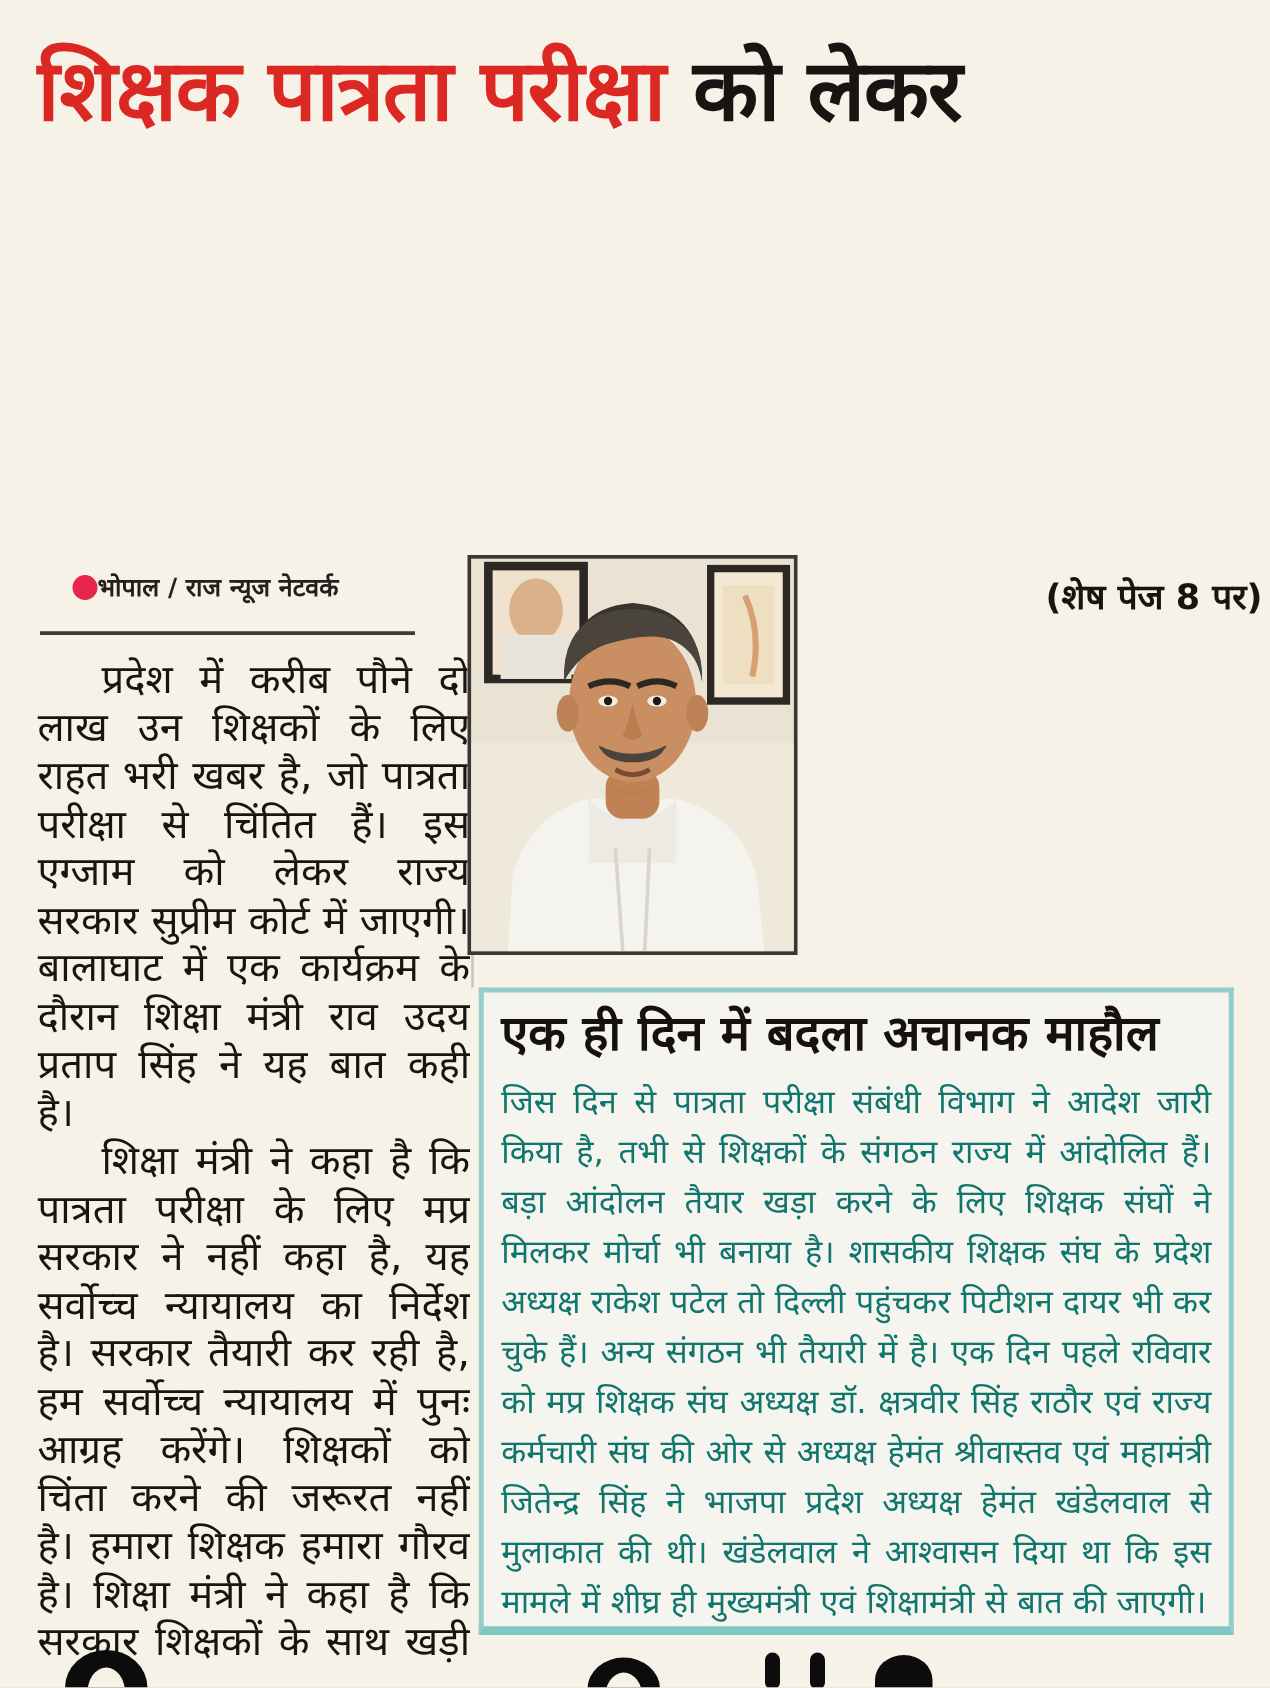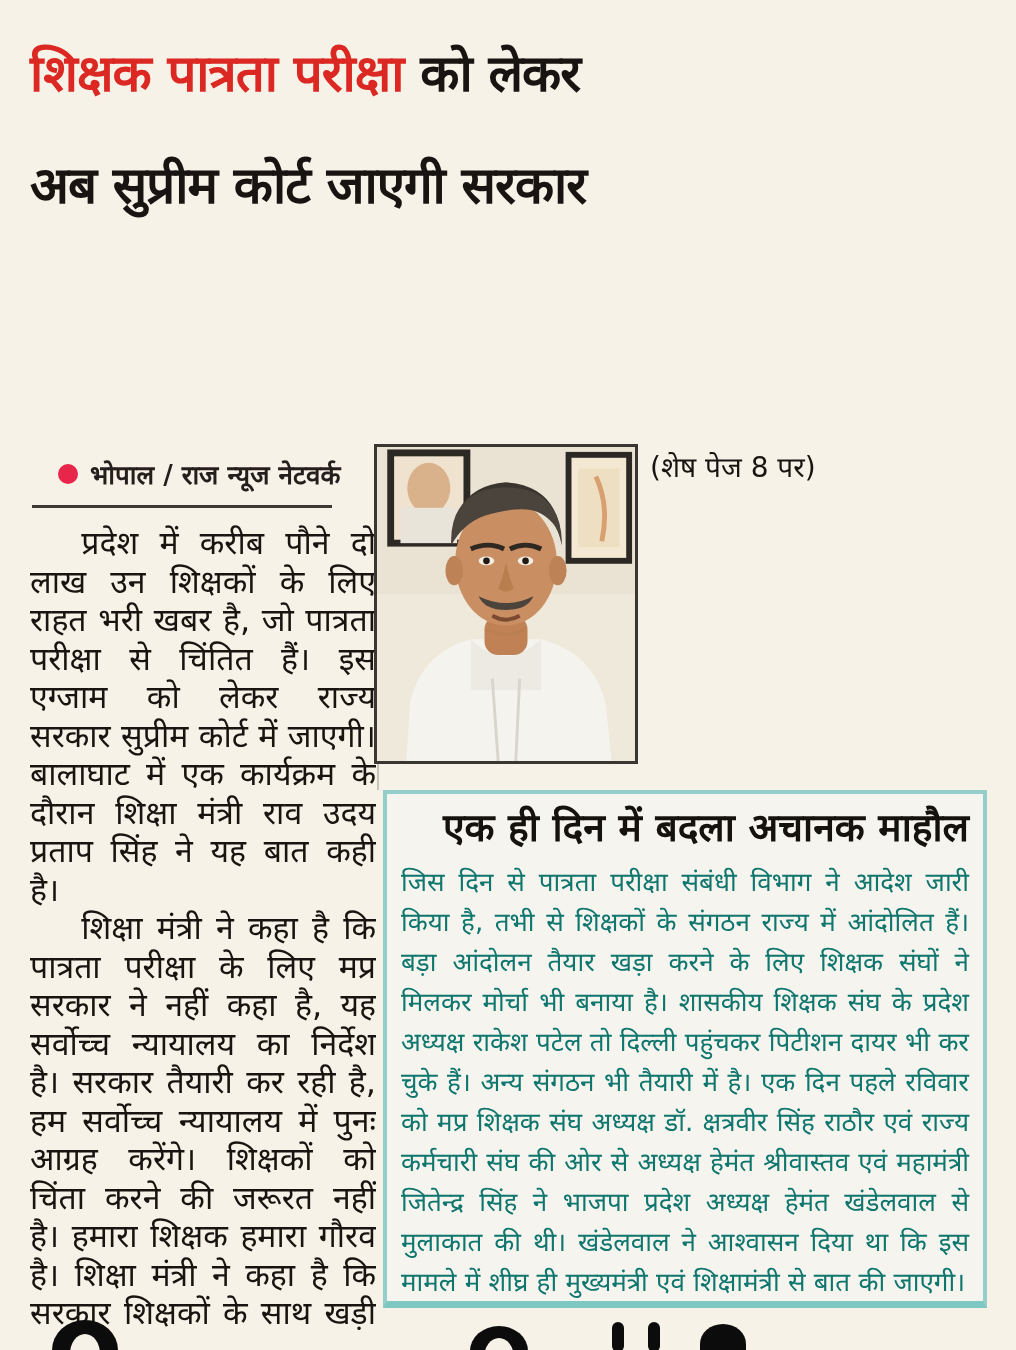--- a/index.html
+++ b/index.html
@@ -12,38 +12,38 @@
     width:1016px;height:1350px;
     margin:0 auto;
     background:#f7f2e8;
     overflow:hidden;
     color:#161413;
   }
   
   .headline{
     position:absolute;left:30px;top:18px;width:960px;
     font-weight:bold;
-    font-size:51px;line-height:112px;
+    font-size:68px;line-height:112px;
     letter-spacing:-1px;
     white-space:nowrap;
   }
   .headline .red{color:#dc2823;}
   .headline .black{color:#171411;}
   
   .subheadline{
     position:absolute;left:36px;top:282px;width:950px;
     font-weight:bold;color:#1b1815;
     font-size:45px;line-height:64px;
     white-space:nowrap;
   }
   
   .byline{
     position:absolute;left:58px;top:456px;width:300px;
-    font-weight:bold;font-size:26px;color:#241f1c;
-    display:flex;align-items:center;gap:12px;
+    font-weight:bold;font-size:20px;color:#241f1c;
+    display:flex;align-items:center;
   }
   .byline .dot{
     width:20px;height:20px;border-radius:50%;
     background:#e8254b;flex:0 0 auto;
   }
   .byline-rule{
     position:absolute;left:32px;top:505px;width:300px;height:3px;
     background:#3d3a36;
   }
   
@@ -57,42 +57,42 @@
   .col-sep{
     position:absolute;left:377px;top:705px;width:2px;height:85px;
     background:#c9c4ba;
   }
   .right-col{
     position:absolute;left:650px;top:446px;width:360px;height:330px;
     font-size:28px;line-height:39px;
     text-align:justify;color:#18140f;
   }
   .continuation{
-    margin-top:2px;text-align:left;font-weight:normal;font-size:28px;
+    margin-top:12px;text-align:right;font-weight:bold;font-size:28px;
   }
   
   .photo{
     position:absolute;left:374px;top:444px;width:264px;height:320px;
     background:#efe9db;
     border:3px solid #3a3631;
     box-sizing:border-box;
   }
   .photo svg{display:block;width:100%;height:100%;}
   
   .story-box{
     position:absolute;left:383px;top:790px;width:604px;height:518px;
     background:#f6f4ef;
     border:4px solid #93ceca;
     border-bottom:7px solid #7ec7c2;
     box-sizing:border-box;
     padding:6px 14px 0 14px;
   }
   .story-box .box-heading{
     margin:2px 0 8px 0;
-    text-align:right;font-weight:bold;
+    text-align:left;font-weight:bold;
     font-size:39px;line-height:52px;color:#15120e;
     white-space:nowrap;
   }
   .story-box .box-body{
     font-size:26px;line-height:40px;
     text-align:justify;color:#0f766e;
   }
   
   .cutoff{
     position:absolute;left:0;top:1312px;width:1016px;height:38px;
@@ -109,21 +109,20 @@
   .frag.f4{left:648px;top:10px;width:12px;height:30px;}
   .frag.f5{left:700px;top:12px;width:46px;height:40px;border-radius:50% 50% 0 0;}
 </style>
 </head>
 <body>
 
 <div class="page">
 
   <div class="headline">
     <div><span class="red">शिक्षक पात्रता परीक्षा</span><span class="black"> को लेकर</span></div>
-    <div class="black">अब सुप्रीम कोर्ट जाएगी सरकार</div>
   </div>
 
 
   <div class="byline">
     <span class="dot"></span>
     <span>भोपाल / राज न्यूज नेटवर्क</span>
   </div>
   <div class="byline-rule"></div>
 
   <div class="left-col">

